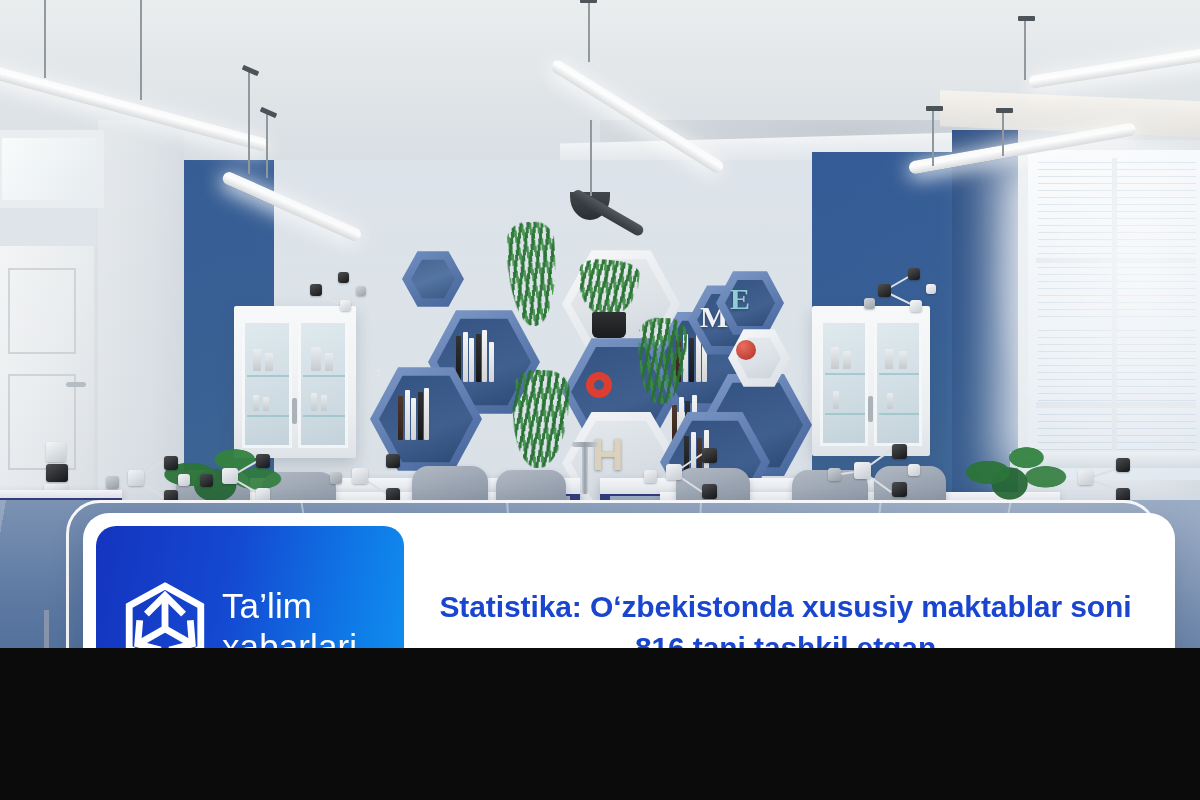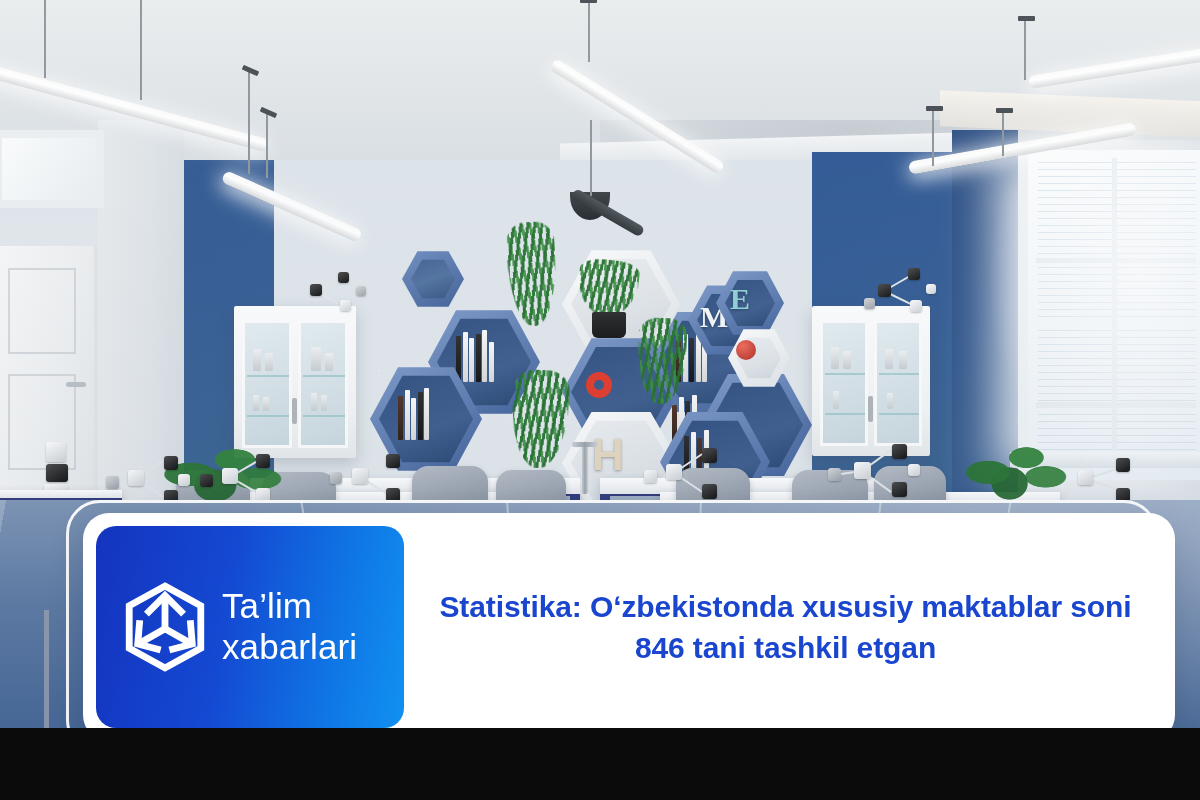--- a/index.html
+++ b/index.html
@@ -9,21 +9,21 @@
     width: 1200px;
     height: 800px;
     overflow: hidden;
     font-family: "Liberation Sans", sans-serif;
     background: #0b0b0b;
   }
 
   .stage {
     position: relative;
     width: 1200px;
-    height: 728px;
+    height: 648px;
     overflow: hidden;
     background: #6d28d9;
     padding-left: 36px;
   }
 
   
   .photo { position: absolute; inset: 0; overflow: hidden; }
 
   
   .ceiling {
@@ -688,18 +688,18 @@
             <path d="M50 56 L78 72"></path>
             <path d="M80 50 L82 74 L59 80"></path>
           </g>
         </svg>
       </div>
       <div class="brand-name">Ta’lim
 xabarlari</div>
     </div>
 
     <div class="headline-wrap">
-      <div class="headline">Statistika: Oʻzbekistonda xususiy maktablar soni 846 tani tashkil etgan</div>
+      <div class="headline">Statistika: Oʻzbekistonda xususiy maktablar soni 816 tani tashkil etgan</div>
     </div>
 
   </div>
 
 </div>
 
 </body></html>

